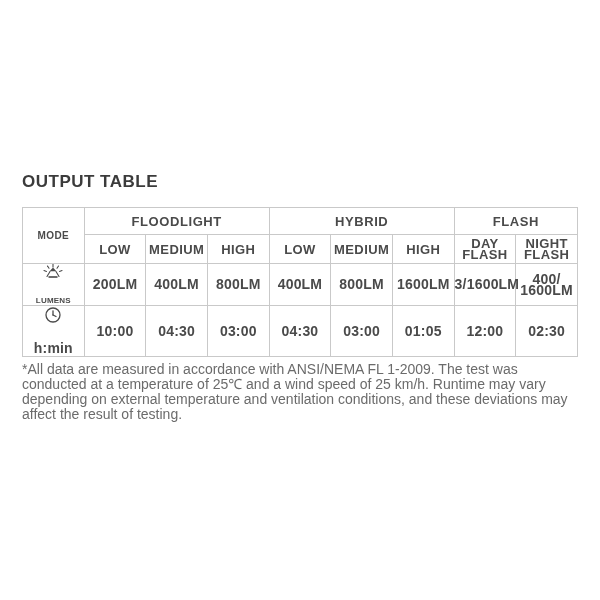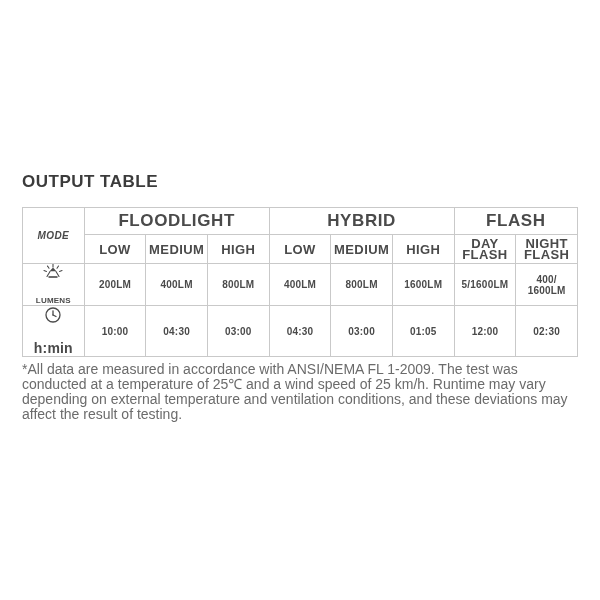--- a/index.html
+++ b/index.html
@@ -36,38 +36,37 @@
   table.output td, table.output th {
     border: 1px solid #c9c9c9;
     text-align: center;
     vertical-align: middle;
     color: #4a4a4a;
     font-weight: bold;
     padding: 0;
   }
   .h-group {
     height: 26px;
-    font-size: 17px;
+    font-size: 13px;
     letter-spacing: 0.6px;
     margin-top: 39px;
   }
   .h-sub {
     height: 28px;
     font-size: 13px;
     letter-spacing: 0.4px;
     line-height: 11px;
   }
   .mode-cell {
     font-size: 10px;
     letter-spacing: 0.4px;
-    font-style: italic;
   }
   .row-cell {
     height: 35px;
-    font-size: 10px;
+    font-size: 14px;
     letter-spacing: 0.2px;
     line-height: 11px;
     font-weight: bold;
     margin-left: 36px;
   }
   .icon-cell {
     width: 52px;
     height: 35px;
   }
   .icon-wrap {
@@ -144,21 +143,21 @@
             </span>
             <span class="icon-label">LUMENS</span>
           </div>
         </td>
         <td class="row-cell">200LM</td>
         <td class="row-cell">400LM</td>
         <td class="row-cell">800LM</td>
         <td class="row-cell">400LM</td>
         <td class="row-cell">800LM</td>
         <td class="row-cell">1600LM</td>
-        <td class="row-cell">5/1600LM</td>
+        <td class="row-cell">3/1600LM</td>
         <td class="row-cell">400/ 1600LM</td>
       </tr>
 
       <tr>
         <td class="icon-cell">
           <div class="icon-wrap">
             <span>
               <svg width="18" height="18" viewBox="0 0 18 18">
                 <circle cx="9" cy="9" r="7" fill="none" stroke="#4a4a4a" stroke-width="1.3"></circle>
                 <line x1="9" y1="9" x2="9" y2="4.8" stroke="#4a4a4a" stroke-width="1.3" stroke-linecap="round"></line>

